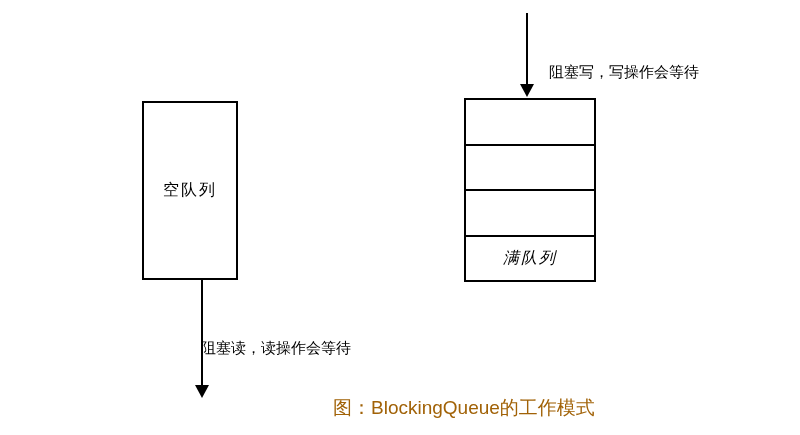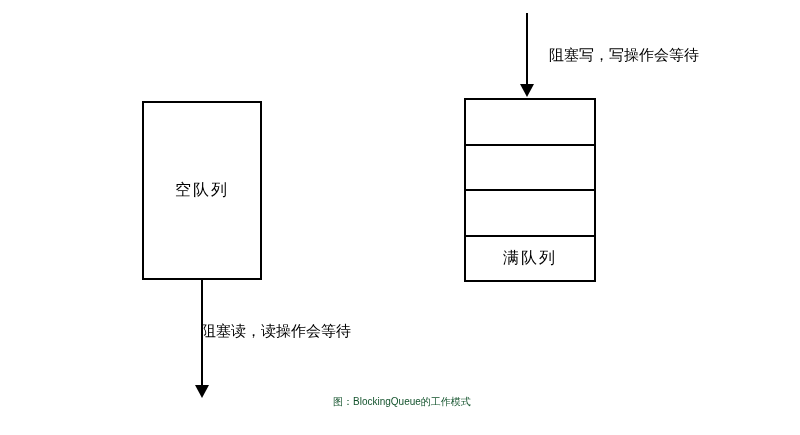--- a/index.html
+++ b/index.html
@@ -1,44 +1,44 @@
 <!DOCTYPE html>
 <html><head>
 <meta charset="utf-8">
 <style>
   html,body{margin:0;padding:0;}
   body{width:800px;height:435px;background:#ffffff;font-family:"Liberation Sans",sans-serif;color:#000;}
   .canvas{position:relative;width:800px;height:435px;background:#ffffff;overflow:hidden;}
 
   .box{position:absolute;border:2px solid #000;box-sizing:border-box;background:#fff;}
 
-  .empty-queue{left:142px;top:101px;width:120px;height:179px;display:flex;align-items:center;justify-content:center;}
+  .empty-queue{left:142px;top:101px;width:96px;height:179px;display:flex;align-items:center;justify-content:center;}
 
   .queue-label{font-size:16px;letter-spacing:2px;color:#000;white-space:nowrap;}
 
   .stack{left:464px;top:98px;width:132px;height:184px;display:flex;flex-direction:column;}
   .cell{flex:1;border-bottom:2px solid #000;display:flex;align-items:center;justify-content:center;}
-  .cell:last-child{border-bottom:none;}
+  .cell:last-child{border-bottom:none;font-style:italic;}
 
   .arrow{position:absolute;width:14px;}
   .arrow .shaft{position:absolute;left:6px;top:0;width:2px;background:#000;}
   .arrow .head{position:absolute;left:0;bottom:0;width:0;height:0;
     border-left:7px solid transparent;border-right:7px solid transparent;border-top:13px solid #000;}
 
   .read-arrow{left:195px;top:279px;height:119px;}
   .read-arrow .shaft{height:107px;}
 
   .write-arrow{left:520px;top:13px;height:84px;}
   .write-arrow .shaft{height:72px;}
 
-  .annotation{position:absolute;font-size:15px;color:#000;white-space:nowrap;}
+  .annotation{position:absolute;font-size:15px;color:#000;white-space:nowrap;margin-top:17px;}
   .write-label{left:549px;top:46px;}
   .read-label{left:201px;top:322px;}
 
-  .caption{position:absolute;left:333px;top:395px;font-size:10px;color:#14532d;white-space:nowrap;}
+  .caption{position:absolute;left:333px;top:395px;font-size:19px;color:#a16207;white-space:nowrap;}
 </style>
 </head>
 <body>
 
 <div class="canvas">
 
   <div class="box empty-queue">
     <span class="queue-label">空队列</span>
   </div>
 

